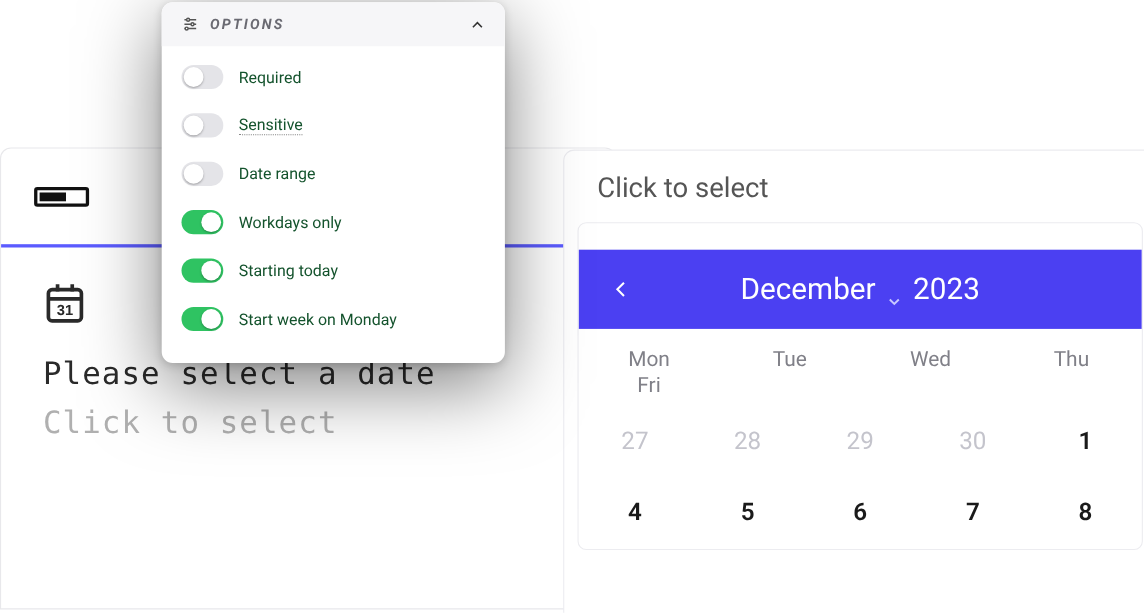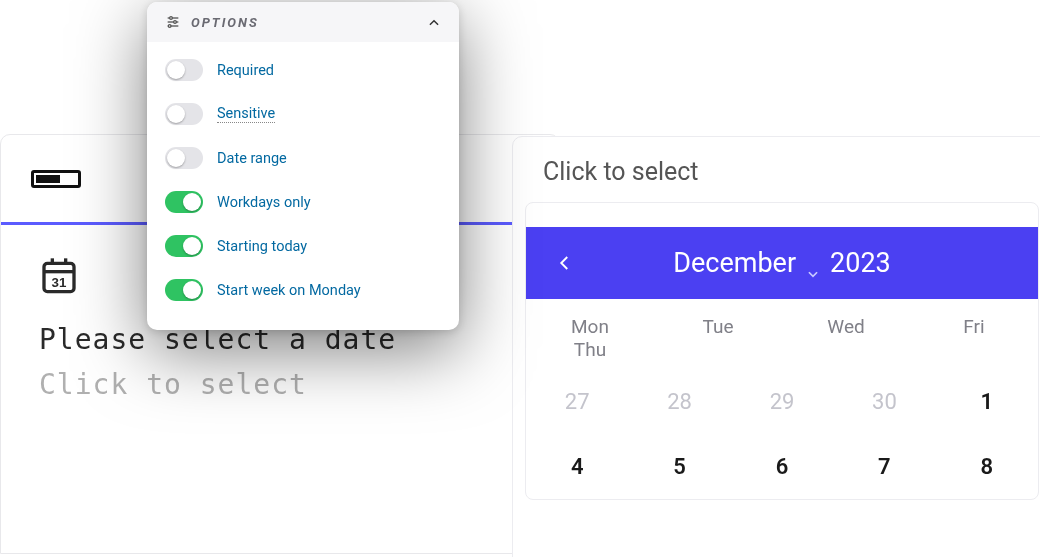--- a/index.html
+++ b/index.html
@@ -123,21 +123,21 @@
       background: #fff;
       border-radius: 50%;
       top: 2px; left: 2px;
       box-shadow: 0 1px 2px rgba(0,0,0,0.3);
       transition: left .15s;
     }
     .toggle.on { background: #2fc362; }
     .toggle.on::after { left: 18px; }
     .opt-label {
       font-size: 14.5px;
-      color: #0369a1;
+      color: #14532d;
     }
     .dotted { border-bottom: 1px dotted #888; }
 
     
     .right-card {
       position: absolute;
       left: 512px;
       top: 136px;
       width: 540px;
       height: 430px;
@@ -284,22 +284,22 @@
               <polyline points="5 9 12 16 19 9"></polyline>
             </svg>
         </span>
         <span>2023</span>
       </div>
     </div>
     <div class="daynames" id="daynames">
         <div>Mon</div>
         <div>Tue</div>
         <div>Wed</div>
+        <div>Thu</div>
         <div>Fri</div>
-        <div>Thu</div>
       </div>
     <div class="dates" id="dates">
         <div class="cell muted">27</div>
         <div class="cell muted">28</div>
         <div class="cell muted">29</div>
         <div class="cell muted">30</div>
         <div class="cell strong">1</div>
         <div class="cell strong">4</div>
         <div class="cell strong">5</div>
         <div class="cell strong">6</div>

